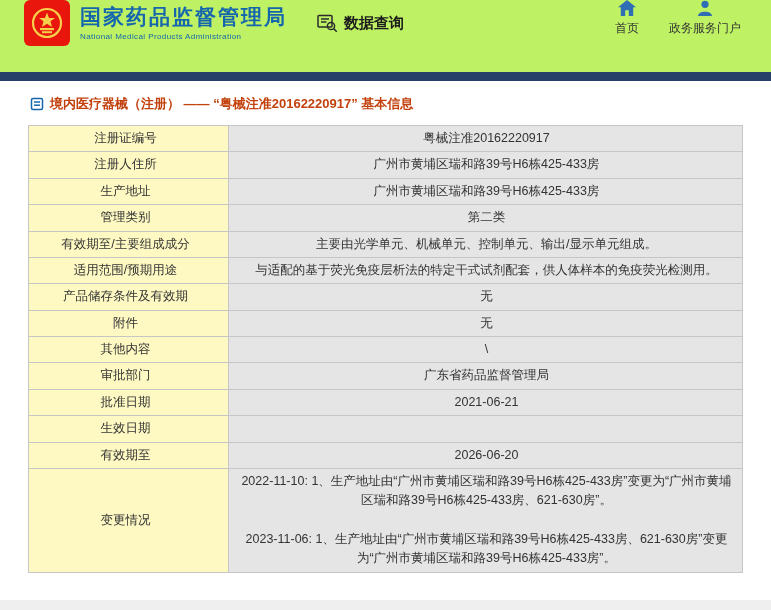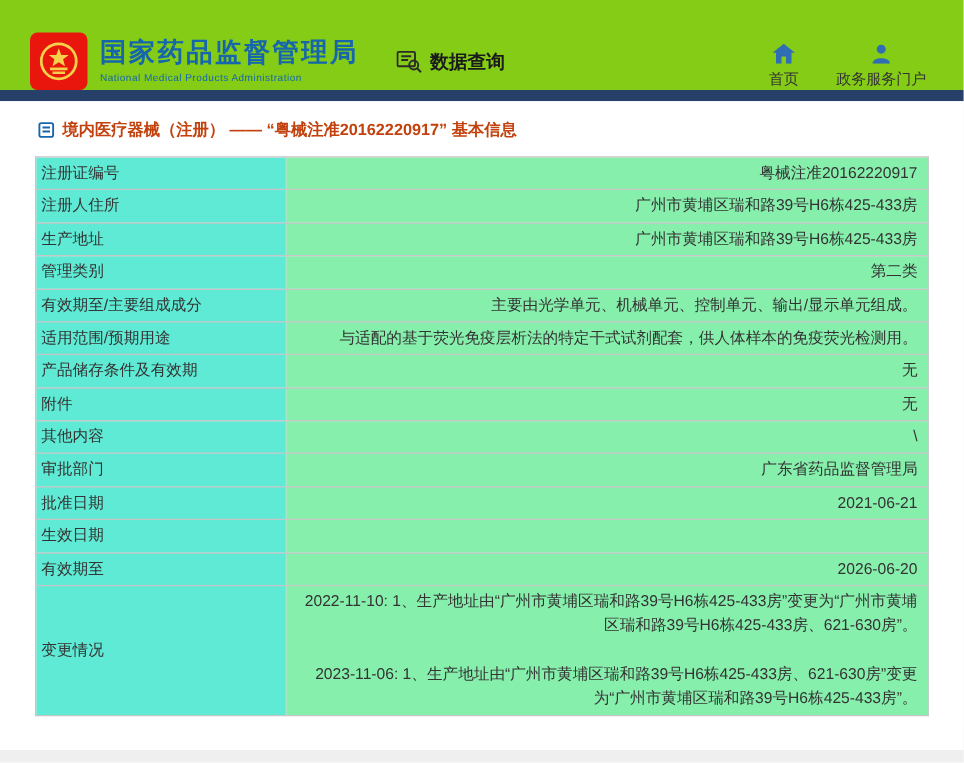--- a/index.html
+++ b/index.html
@@ -6,22 +6,22 @@
   html,body { width:771px; }
   body {
     font-family:"Liberation Sans","DejaVu Sans",sans-serif;
     background:#efefef;
     color:#333;
   }
   .page { width:771px; background:#fff; min-height:600px; }
 
   
   .site-header {
-    height:72px; background:#84cc16;
-    display:flex; align-items:flex-end; justify-content:space-between;
+    height:72px; background:#bef264;
+    display:flex; align-items:flex-start; justify-content:space-between;
     padding:0 30px 0 24px;
   }
   .header-left { display:flex; align-items:center; }
   .emblem {
     width:46px; height:46px; background:#e8160c; border-radius:6px;
     display:flex; align-items:center; justify-content:center; flex:0 0 auto;
   }
   .org-names { margin-left:10px; }
   .org-zh {
     font-size:21px; font-weight:bold; color:#1566ad; letter-spacing:2px;
@@ -49,25 +49,25 @@
   .breadcrumb {
     display:flex; align-items:center; gap:6px;
     font-size:13px; font-weight:bold; color:#c2410c; margin-left:2px;
   }
   .info-table {
     border-collapse:collapse; width:715px; margin-top:12px;
     font-size:12.5px; table-layout:fixed;
   }
   .info-table td { border:1px solid #c6c6c6; line-height:1.55; vertical-align:middle; }
   .label-cell {
-    width:200px; background:#5eead4; text-align:left;
+    width:200px; background:#fef9c3; text-align:center;
     padding:3px 10px 3px 4px; color:#333;
   }
   .value-cell {
-    padding:3px 8px 3px 10px; text-align:right; background:#86efac;
+    padding:3px 8px 3px 10px; text-align:center; background:#e5e5e5;
     white-space:pre-line; word-break:break-all;
   }
 </style>
 </head>
 <body>
 
 <div class="page">
 
   <header class="site-header">
     <div class="header-left">

